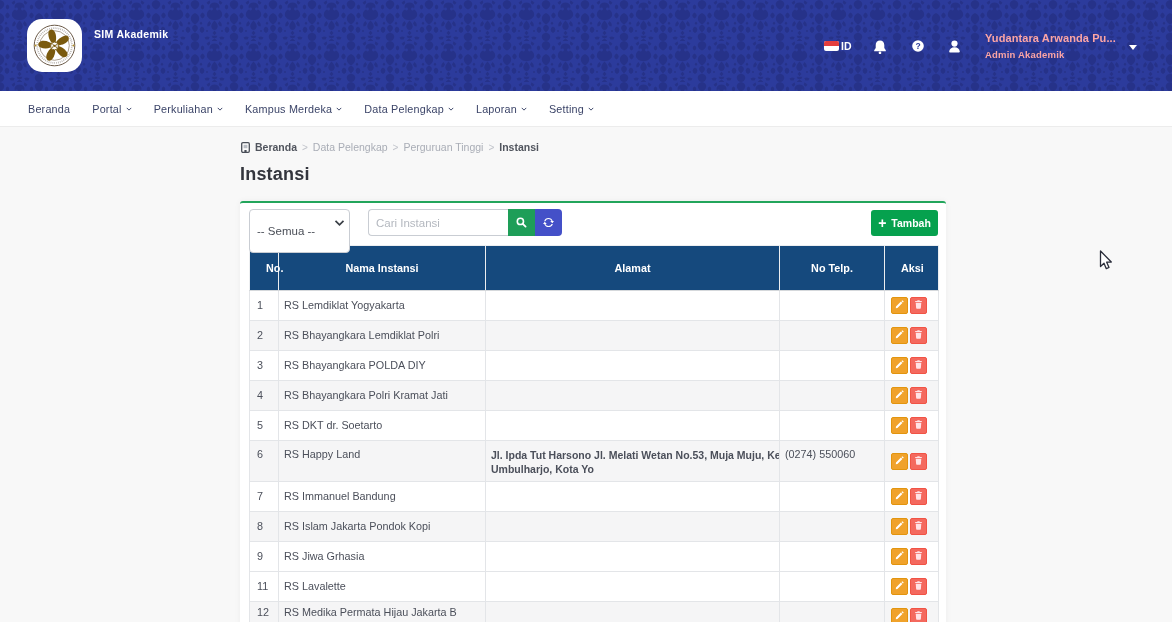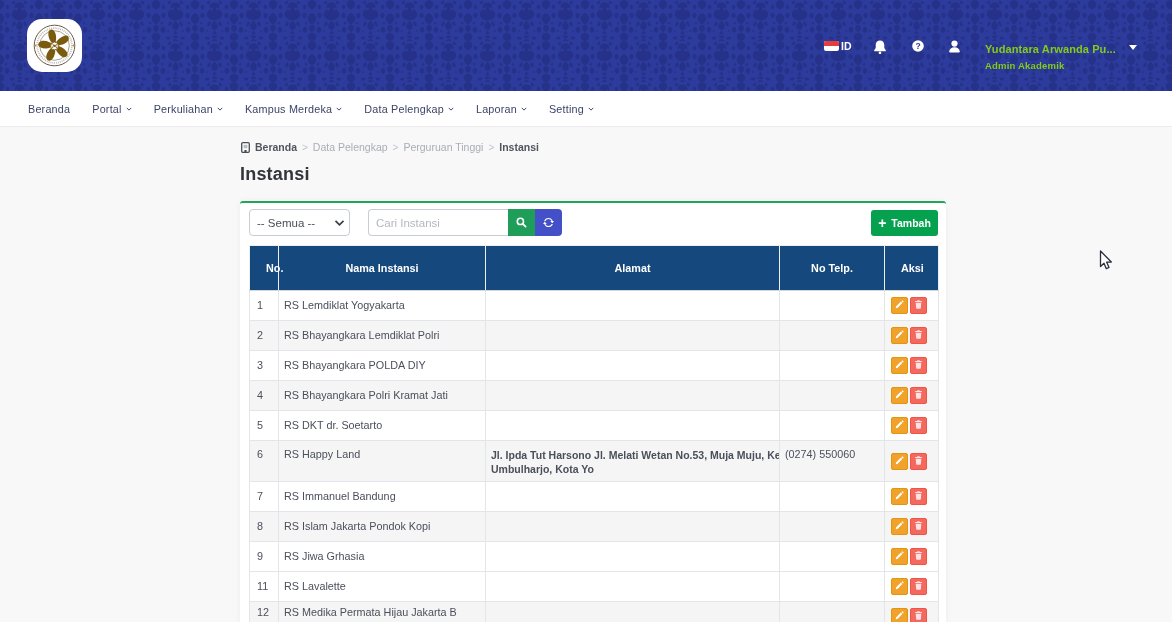--- a/index.html
+++ b/index.html
@@ -10,42 +10,42 @@
 .header { position:relative; height:91px; background:#2a3a97; overflow:hidden; }
 .header .pat { position:absolute; top:0; left:0; width:100%; height:100%; }
 .logo-box { position:absolute; left:27px; top:19px; width:55px; height:53px; background:#fff; border-radius:15px; }
 .brand { position:absolute; left:94px; top:27.5px; color:#fff; }
 .brand .sm { font-size:10.5px; font-weight:700; letter-spacing:.3px; }
 .brand .lg { font-size:16px; font-weight:700; margin-top:8px; letter-spacing:.1px; }
 .flag { position:absolute; left:824px; top:41px; width:15px; height:10px; border-radius:2px; overflow:hidden; background:#fff; }
 .flag .r { height:5px; background:#e43d3d; }
 .idtxt { position:absolute; left:841px; top:40px; color:#fff; font-weight:700; font-size:10.5px; }
 .hicon { position:absolute; top:40px; }
-.uname { position:absolute; left:985px; top:43px; color:#84cc16; }
+.uname { position:absolute; left:985px; top:32px; color:#fca5a5; }
 .uname .n1 { font-size:11px; font-weight:700; white-space:nowrap; letter-spacing:.1px; }
 .uname .n2 { font-size:9.5px; font-weight:700; margin-top:5px; letter-spacing:.2px; }
 .caret { position:absolute; left:1129px; top:44.5px; width:0; height:0; border-left:4.5px solid transparent; border-right:4.5px solid transparent; border-top:5px solid #fff; }
 
 
 .navbar { height:36px; background:#fff; border-bottom:1px solid #ececec; display:flex; align-items:center; padding-left:28px; font-size:10.8px; color:#3b4468; font-weight:400; letter-spacing:.2px; }
 .navbar .item { display:flex; align-items:center; margin-right:22px; white-space:nowrap; }
 .navbar .chev { margin-left:4px; width:6px; height:4px; }
 
 
 .content { position:absolute; left:240px; top:127px; width:706px; }
 .crumbs { margin-top:14px; display:flex; align-items:center; font-size:10.5px; color:#a9adb6; }
 .crumbs .dark { color:#51555e; font-weight:700; }
 .crumbs .sep { margin:0 5px; color:#c0c3ca; font-size:10px; }
 .crumbs svg { margin-left:1px; margin-right:5px; }
 .title { margin-top:11px; font-size:18px; font-weight:700; color:#33353d; letter-spacing:.2px; }
 .card { margin-top:16px; background:#fff; border-top:2px solid #22a55b; border-radius:3px; box-shadow:0 0 6px rgba(0,0,0,.05); padding:6px 8px 12px 9px; }
 
 
 .toolbar { display:flex; align-items:flex-start; height:36px; }
-.sel { width:101px; height:27px; border:1px solid #c9cdd3; border-radius:4px; background:#fff; position:relative; font-size:11.5px; color:#4a4e57; display:flex; align-items:center; padding-left:7px; }
+.sel { width:101px; height:44px; border:1px solid #c9cdd3; border-radius:4px; background:#fff; position:relative; font-size:11.5px; color:#4a4e57; display:flex; align-items:center; padding-left:7px; }
 .sel .sc { position:absolute; right:4px; top:9px; }
 .inp { margin-left:18px; width:140px; height:27px; border:1px solid #c9cdd3; border-right:none; border-radius:4px 0 0 4px; background:#fff; font-size:11.5px; color:#b4b8bf; display:flex; align-items:center; padding-left:7px; }
 .btn-search { width:27px; height:27px; background:#1e9e58; display:flex; align-items:center; justify-content:center; }
 .btn-sync { width:27px; height:27px; background:#4450c8; border-radius:0 4px 4px 0; display:flex; align-items:center; justify-content:center; }
 .btn-add { margin-left:auto; width:67px; height:26px; background:#06a14e; border-radius:3px; color:#fff; font-size:10.5px; font-weight:700; display:flex; align-items:center; justify-content:center; margin-top:1px; }
 .btn-add .pl { font-size:14px; font-weight:700; margin-right:5px; margin-top:-1px; }
 
 
 table { border-collapse:collapse; width:689px; table-layout:fixed; font-size:10.8px; }
 col.c1{width:29px} col.c2{width:207px} col.c3{width:294px} col.c4{width:105px} col.c5{width:54px}
@@ -124,20 +124,21 @@
         <path d="M27.5 26.5 C24.5 22.8 22.8 17.5 24.8 12.2 C26.4 9.2 29.4 9.6 30.9 12.8 C32.4 17 30.3 23 27.5 26.5 Z" transform="rotate(274 27.5 26.5)"></path>
       </g>
       <circle cx="27.5" cy="27" r="3.9" fill="#fff"></circle>
       <circle cx="27.5" cy="27" r="3.9" fill="none" stroke="#7a5a0e" stroke-width="0.9"></circle>
       <path d="M25.5 24.5 q2 1.5 0 4.5" fill="none" stroke="#7a5a0e" stroke-width="0.9"></path>
       <path d="M29.5 25 q-1.8 2 .2 4.2" fill="none" stroke="#7a5a0e" stroke-width="0.9"></path>
       <circle cx="27.6" cy="26.8" r="1.1" fill="#7a5a0e"></circle>
     </svg>
   </div>
   <div class="brand">
+    <div class="sm">SIM Akademik</div>
   </div>
 
   <div class="flag">
       <div class="r"></div>
     </div>
   <div class="idtxt">ID</div>
   <svg class="hicon" style="left:874px" width="12" height="14" viewBox="0 0 12 14">
     <path fill="#fff" d="M6 0.5c-2.7 0-4.3 2-4.3 4.5v3L0.2 10.3v1h11.6v-1L10.3 8V5C10.3 2.5 8.7 0.5 6 0.5z"></path>
     <circle cx="6" cy="12.8" r="1.35" fill="#fff"></circle>
   </svg>

